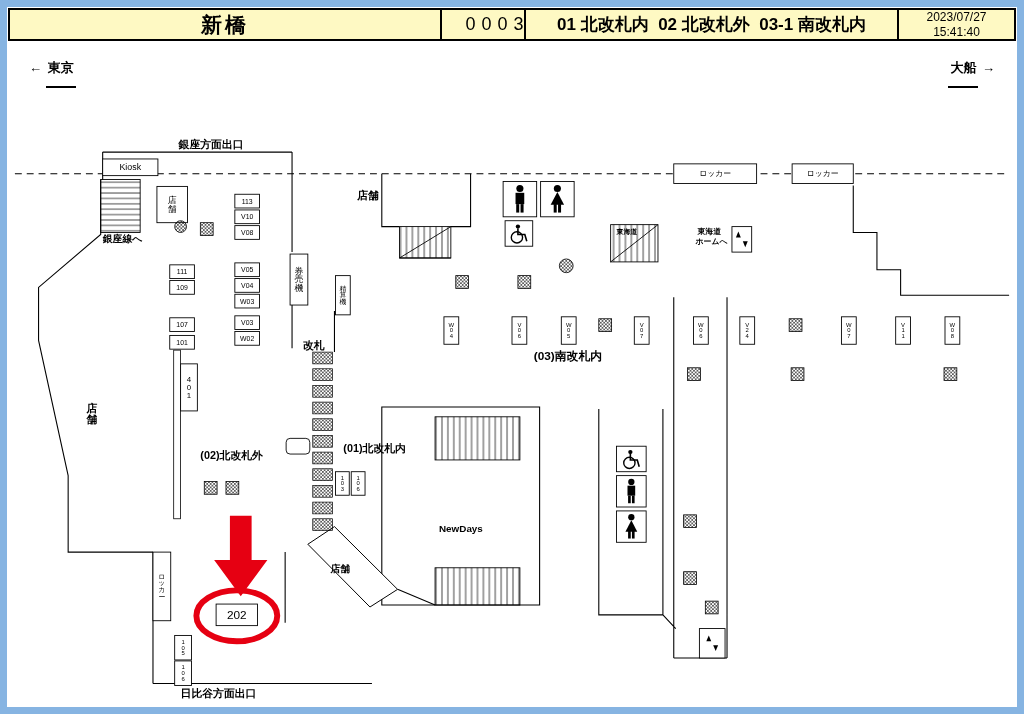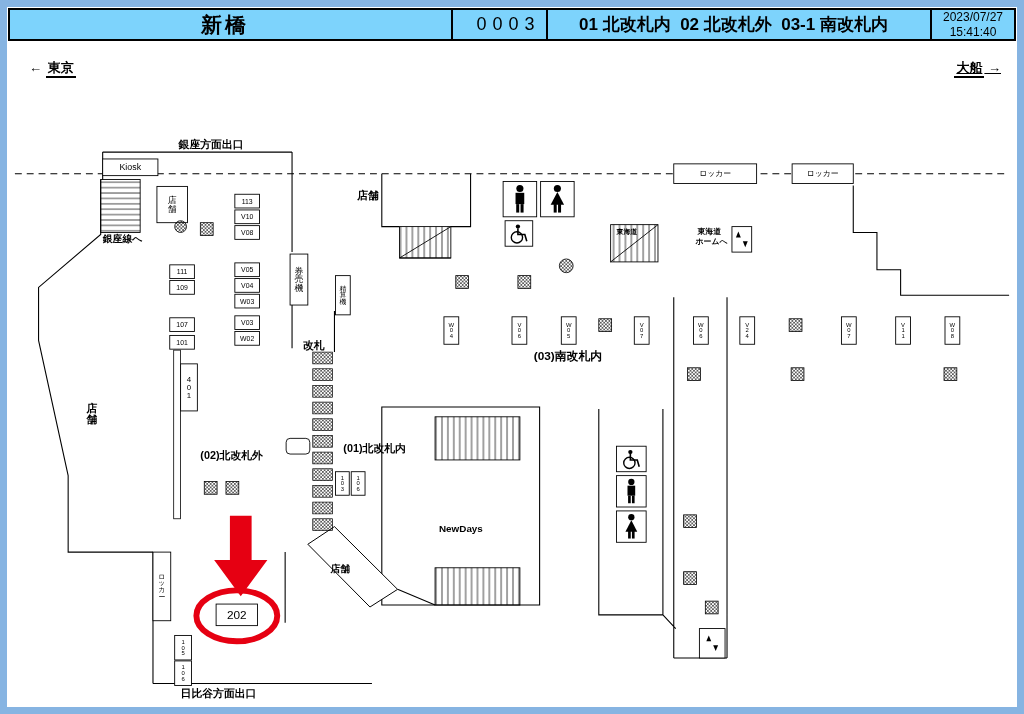--- a/index.html
+++ b/index.html
@@ -1,29 +1,29 @@
 <!DOCTYPE html>
 <html><head>
 <meta charset="utf-8">
 <style>
   html,body{margin:0;padding:0;background:#fff;}
   *{box-sizing:border-box;}
   body{font-family:"Liberation Sans","DejaVu Sans",sans-serif;}
   .frame{position:relative;width:1024px;height:714px;border:7px solid #86b4e2;background:#fff;overflow:hidden;}
-  .header{position:absolute;top:1px;left:1px;right:1px;height:33px;border:2px solid #000;display:flex;background:#7dd3fc;z-index:5;gap:11px;}
+  .header{position:absolute;top:1px;left:1px;right:1px;height:33px;border:2px solid #000;display:flex;background:#fef9c3;z-index:5;}
   .h-cell{display:flex;align-items:center;justify-content:center;height:100%;}
   .h-cell + .h-cell{border-left:2px solid #000;}
   .h-station{width:430px;font-size:21px;font-weight:bold;letter-spacing:3px;}
   .h-code{width:84px;font-size:18px;font-weight:normal;letter-spacing:6px;padding-left:29px;}
   .h-areas{width:373px;font-size:17px;font-weight:bold;white-space:pre;}
   .h-datetime{flex:1;font-size:12px;flex-direction:column;line-height:1.25;}
   .dir{position:absolute;top:52px;font-size:13px;font-weight:bold;z-index:5;}
   .dir-left{left:22px;}
-  .dir-right{right:16px;text-decoration:underline;}
-  .dir .u{border-bottom:2px solid #000;padding:0 2px 1px 2px;}
+  .dir-right{right:22px;}
+  .dir .u{border-bottom:2px solid #000;padding:0 2px 11px 2px;}
   .map-svg{position:absolute;inset:0;width:100%;height:100%;}
   .box{fill:#fff;stroke:#000;stroke-width:0.9;}
   .box-label{fill:#000;}
   .map-text{fill:#000;font-weight:bold;}
   .pillar{fill:url(#hatch);stroke:#000;stroke-width:0.8;}
   .gate{fill:url(#hatch);stroke:#000;stroke-width:0.7;}
   .stairs{stroke:#000;stroke-width:0.9;}
   .wall{fill:none;stroke:#000;stroke-width:1.1;}
   text{font-family:"Liberation Sans","DejaVu Sans",sans-serif;}
 </style>

